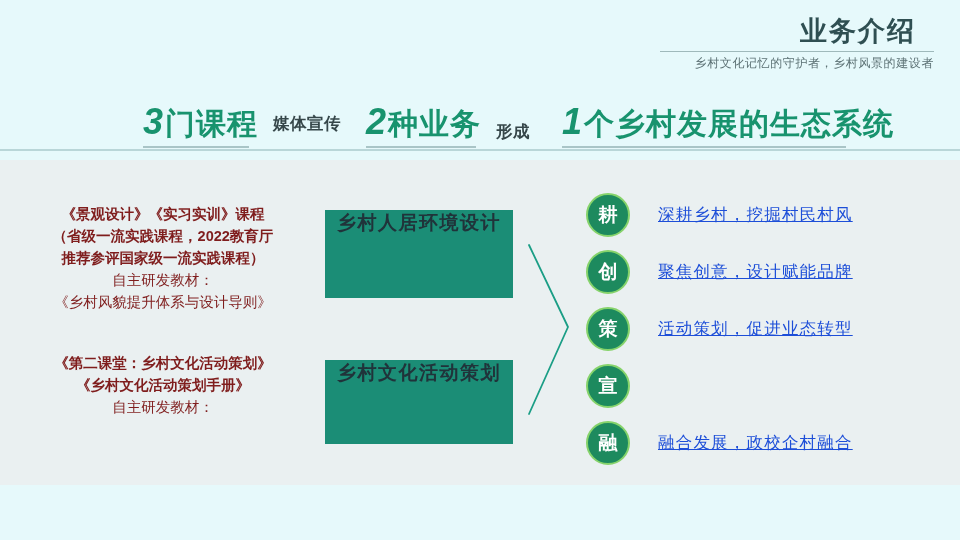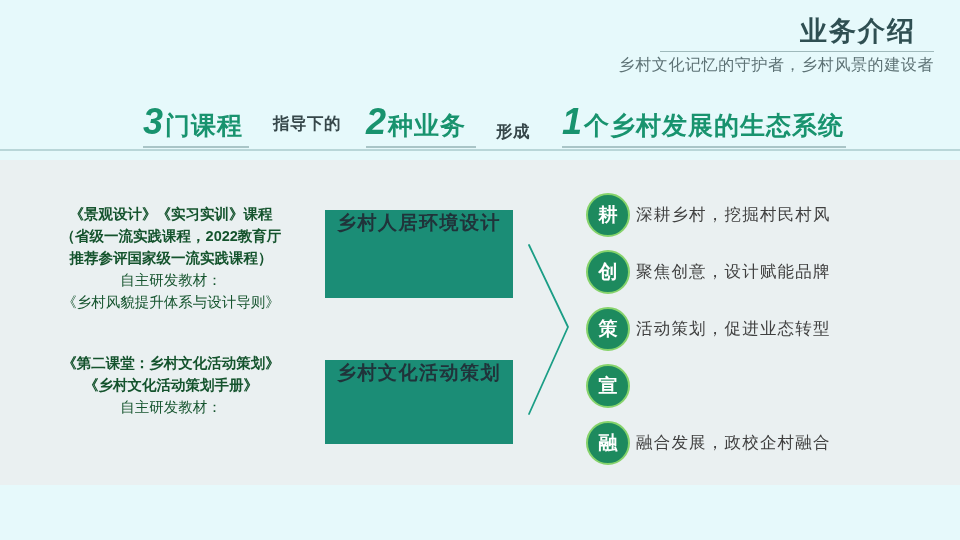--- a/index.html
+++ b/index.html
@@ -61,21 +61,21 @@
     right: 26px;
     top: 51px;
     width: 274px;
     height: 1px;
     background: #9fb9bb;
   }
   .header-sub {
     position: absolute;
     right: 26px;
     top: 55px;
-    font-size: 16px;
+    font-size: 12px;
     color: #5d7275;
     letter-spacing: 0.6px;
     white-space: nowrap;
   }
 
   
   .headline {
     position: absolute;
     left: 0;
     top: 100px;
@@ -90,21 +90,21 @@
   }
   .hl-num {
     font-size: 36px;
     font-weight: bold;
     font-style: italic;
     color: #18936e;
     line-height: 1;
     margin-right: 2px;
   }
   .hl-green {
-    font-size: 25px;
+    font-size: 30px;
     font-weight: bold;
     color: #18936e;
     line-height: 1;
     letter-spacing: 1px;
     text-align: center;
   }
   .hl-dark {
     font-size: 16.5px;
     font-weight: bold;
     color: #36474a;
@@ -115,23 +115,23 @@
     position: absolute;
     height: 1.5px;
     background: #a9c5c7;
     top: 46px;
   }
 
   
   .course-block {
     position: absolute;
     text-align: center;
-    color: #14532d;
+    color: #7f1d1d;
     width: 300px;
-    left: 21px;
+    left: 13px;
   }
   .course-line {
     line-height: 1.52;
     white-space: nowrap;
   }
   .course-line.b {
     font-weight: bold;
     font-size: 14.5px;
   }
   .course-line.n {
@@ -183,26 +183,27 @@
     box-sizing: border-box;
     display: flex;
     align-items: center;
     justify-content: center;
     color: #ffffff;
     font-size: 19px;
     font-weight: bold;
     flex: 0 0 auto;
   }
   .bullet-text {
-    margin-left: 6px;
+    margin-left: 28px;
     font-size: 16.5px;
-    color: #404040;
+    color: #1d4ed8;
     letter-spacing: 1.2px;
     white-space: nowrap;
     font-weight: 500;
+    text-decoration: underline;
   }
 </style>
 </head>
 <body>
 
 <div id="slide">
 
   <div class="band-mid"></div>
   <div class="band-rule"></div>
 
@@ -213,21 +214,21 @@
   <div class="header-sub">乡村文化记忆的守护者，乡村风景的建设者</div>
 
   <div class="headline">
     <div class="hl-seg" style="left:143px; top:4px;">
       <span class="hl-num">3</span>
       <span class="hl-green">门课程</span>
     </div>
     <div class="hl-underline" style="left:143px; width:106px;"></div>
 
     <div class="hl-seg" style="left:273px; top:15px;">
-      <span class="hl-dark">指导下的</span>
+      <span class="hl-dark">媒体宣传</span>
     </div>
 
     <div class="hl-seg" style="left:366px; top:4px;">
       <span class="hl-num">2</span>
       <span class="hl-green">种业务</span>
     </div>
     <div class="hl-underline" style="left:366px; width:110px;"></div>
 
     <div class="hl-seg" style="left:496px; top:15px;margin-top:8px;">
       <span class="hl-dark">形成</span>

